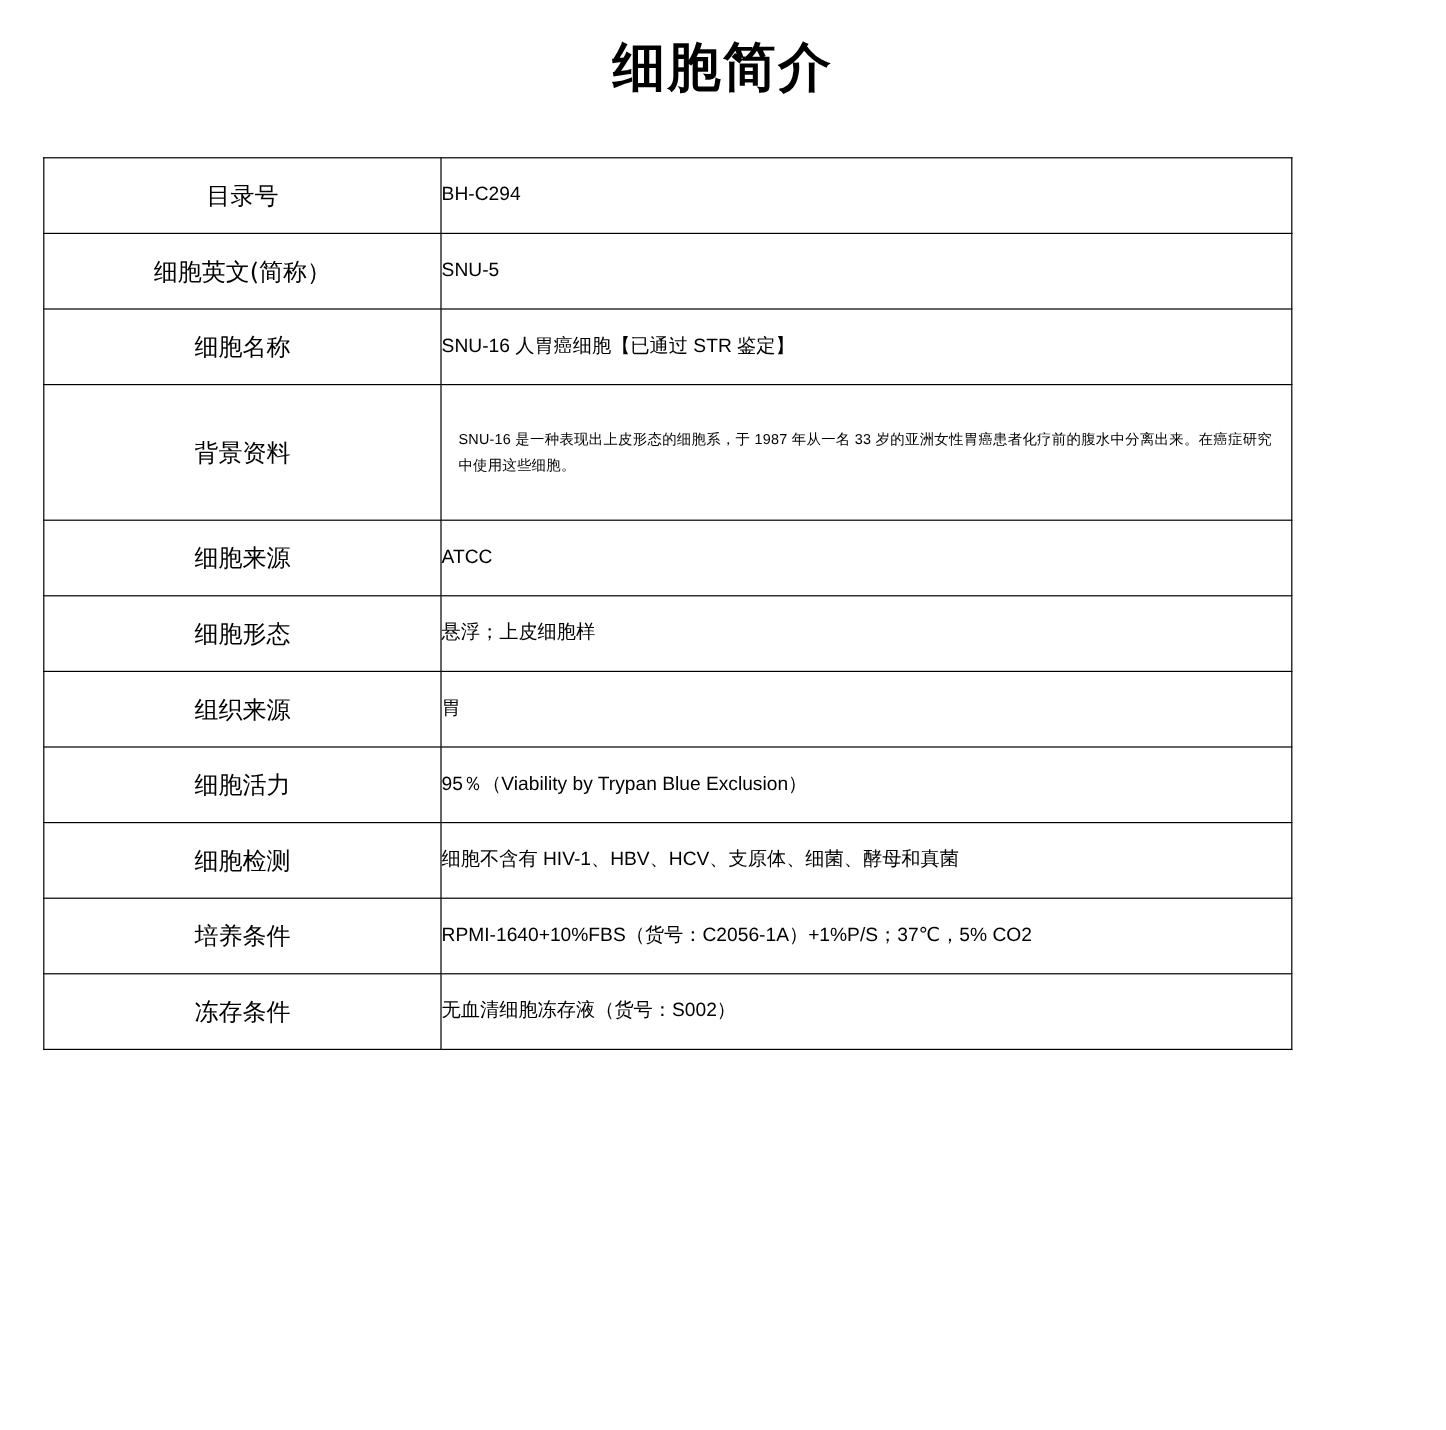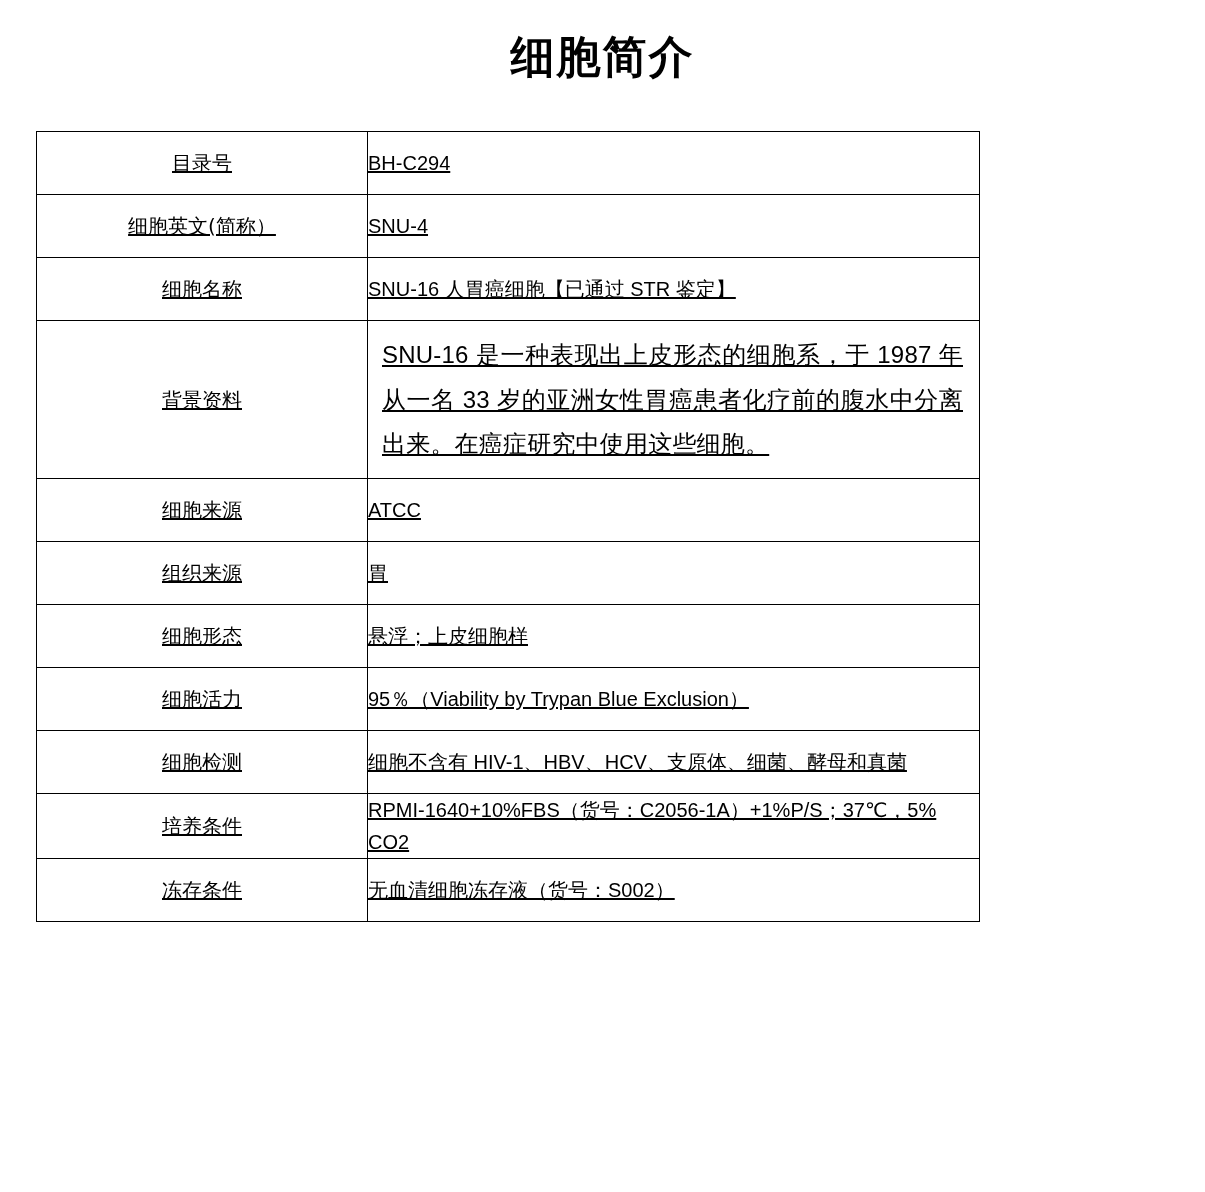--- a/index.html
+++ b/index.html
@@ -26,49 +26,48 @@
     font-weight: bold;
     letter-spacing: 2px;
     margin: 28px 0 0 0;
     line-height: 1.3;
     font-family: "DejaVu Sans", "Liberation Sans", sans-serif;
   }
   .table-wrap {
     margin: 46px 36px 0 36px;
   }
   table.cell-table {
-    width: 944px;
+    width: 1041px;
     border-collapse: collapse;
     table-layout: fixed;
-    text-decoration: underline;
   }
   table.cell-table td {
     border: 1px solid #000000;
     padding: 0;
     vertical-align: middle;
   }
   td.label-cell {
     width: 330px;
     text-align: center;
     font-size: 20px;
     font-family: "DejaVu Sans", "Liberation Sans", sans-serif;
     padding: 14px 6px;
     line-height: 1.5;
   }
   td.value-cell {
     text-align: left;
-    font-size: 20px;
+    font-size: 16px;
     font-family: "Liberation Sans", "DejaVu Sans", sans-serif;
     padding: 14px 14px;
     line-height: 1.6;
   }
   td.value-cell.justify {
     text-align: justify;
     text-align-last: left;
-    font-size: 24px;
+    font-size: 12px;
     padding: 12px 16px 12px 14px;
     line-height: 1.85;
     letter-spacing: 0.2px;
   }
   tr.tall td {
     height: 62px;
   }
   tr.bg-row td {
     height: 88px;
   }
@@ -82,41 +81,41 @@
 
   <div class="table-wrap">
     <table class="cell-table">
       <tbody>
         <tr class="tall">
           <td class="label-cell">目录号</td>
           <td class="value-cell">BH-C294</td>
         </tr>
         <tr class="tall">
           <td class="label-cell">细胞英文(简称）</td>
-          <td class="value-cell">SNU-4</td>
+          <td class="value-cell">SNU-5</td>
         </tr>
         <tr class="tall">
           <td class="label-cell">细胞名称</td>
           <td class="value-cell">SNU-16 人胃癌细胞【已通过 STR 鉴定】</td>
         </tr>
         <tr class="bg-row">
           <td class="label-cell">背景资料</td>
           <td class="value-cell justify">SNU-16 是一种表现出上皮形态的细胞系，于 1987 年从一名 33 岁的亚洲女性胃癌患者化疗前的腹水中分离出来。在癌症研究中使用这些细胞。</td>
         </tr>
         <tr class="tall">
           <td class="label-cell">细胞来源</td>
           <td class="value-cell">ATCC</td>
         </tr>
         <tr class="tall">
+          <td class="label-cell">细胞形态</td>
+          <td class="value-cell">悬浮；上皮细胞样</td>
+        </tr>
+        <tr class="tall">
           <td class="label-cell">组织来源</td>
           <td class="value-cell">胃</td>
-        </tr>
-        <tr class="tall">
-          <td class="label-cell">细胞形态</td>
-          <td class="value-cell">悬浮；上皮细胞样</td>
         </tr>
         <tr class="tall">
           <td class="label-cell">细胞活力</td>
           <td class="value-cell">95％（Viability by Trypan Blue Exclusion）</td>
         </tr>
         <tr class="tall">
           <td class="label-cell">细胞检测</td>
           <td class="value-cell">细胞不含有 HIV-1、HBV、HCV、支原体、细菌、酵母和真菌</td>
         </tr>
         <tr class="tall">

